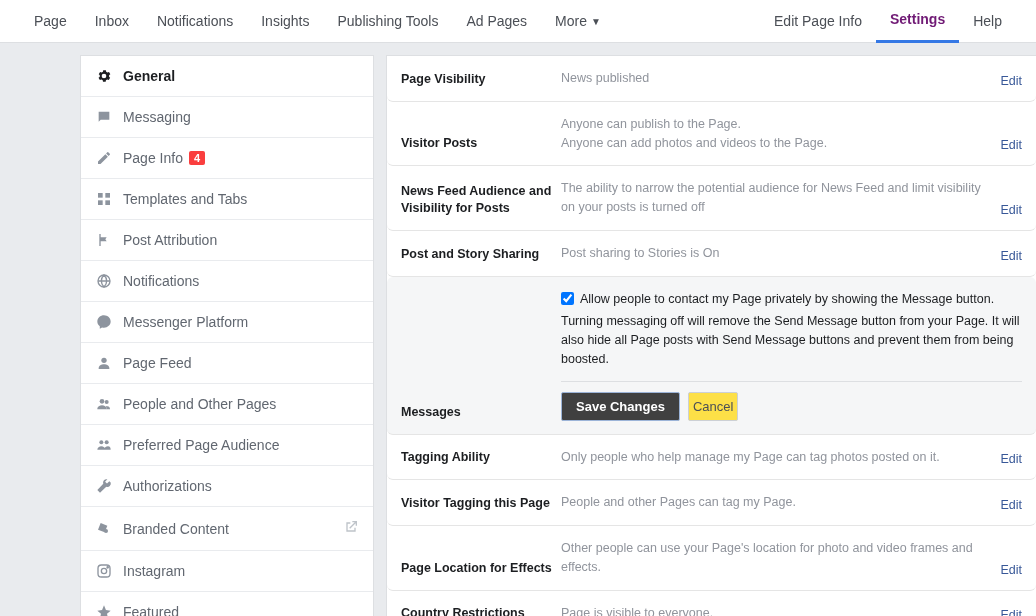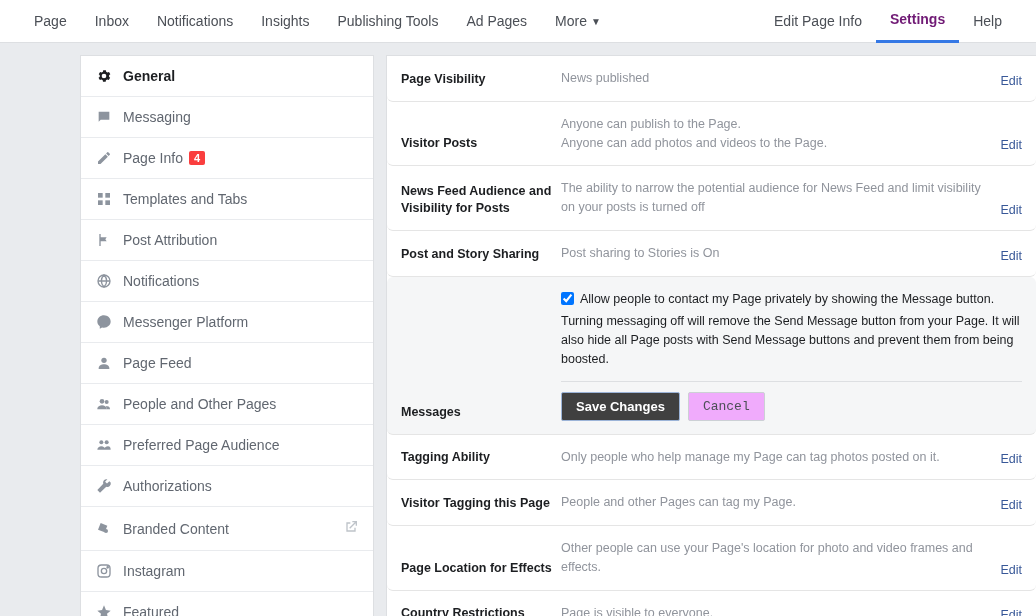--- a/index.html
+++ b/index.html
@@ -25,21 +25,21 @@
   .row .value { flex: 1; color: #90949c; font-size: 12.5px; line-height: 1.5; }
   .row .edit { color: #385898; font-size: 12.5px; cursor: pointer; padding-left: 10px; }
   .row.expanded { background: #f5f6f7; }
   .row.expanded .value { color: #1c1e21; }
   .row.expanded .checkbox-line { display: flex; align-items: flex-start; }
   .row.expanded input[type=checkbox] { margin-right: 6px; margin-top: 2px; }
   .row.expanded .desc { color: #1c1e21; margin-top: 4px; }
   .divider-thin { border-top: 1px solid #dddfe2; margin: 12px 0 10px 0; }
   .btnrow { display: flex; gap: 8px; }
   .btn-primary { background: #404040; color: #fff; border: 1px solid #9cb4d8; padding: 6px 14px; font-size: 13px; font-weight: 600; border-radius: 2px; cursor: pointer; }
-  .btn-secondary { background: #f0abfc; color: #4b4f56; border: 1px solid #ccd0d5; padding: 6px 14px; font-size: 13px; border-radius: 2px; cursor: pointer; font-family: Liberation Mono, monospace; }
+  .btn-secondary { background: #fde047; color: #4b4f56; border: 1px solid #ccd0d5; padding: 6px 4px; font-size: 13px; border-radius: 2px; cursor: pointer; }
   svg { width: 16px; height: 16px; }
 </style>
 </head>
 <body>
 
 <div class="topnav">
   <div class="left">
     <a>Page</a>
     <a>Inbox</a>
     <a>Notifications</a>

